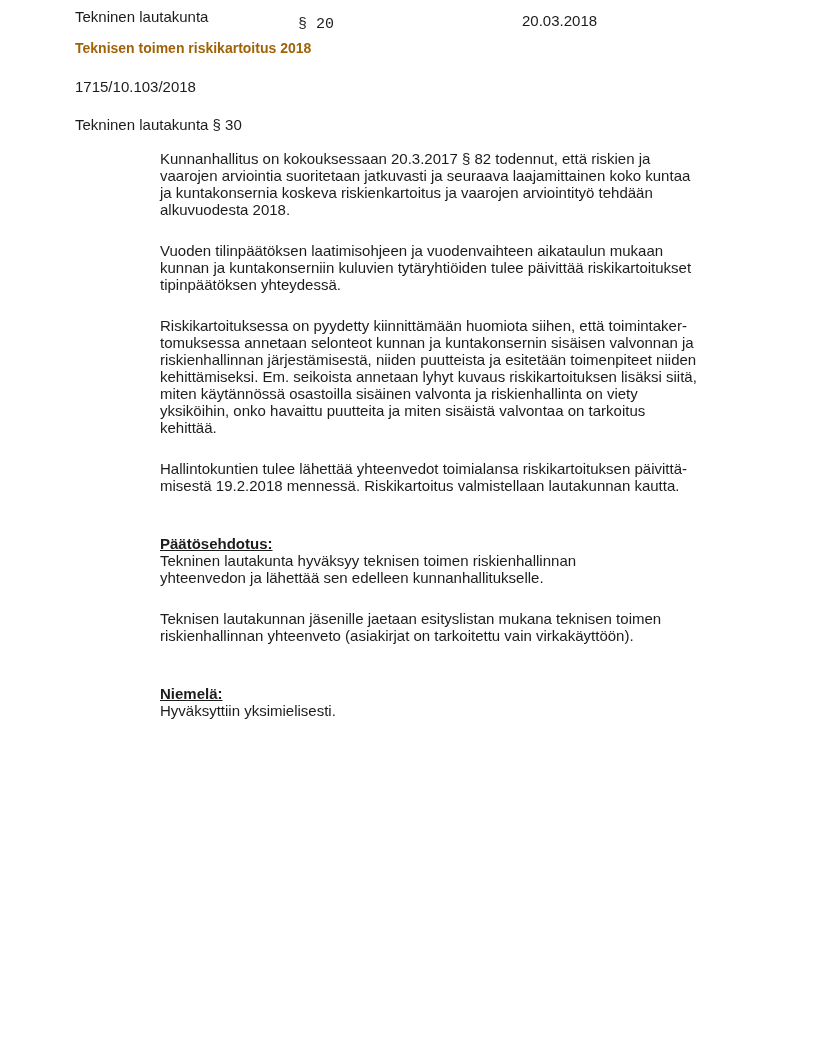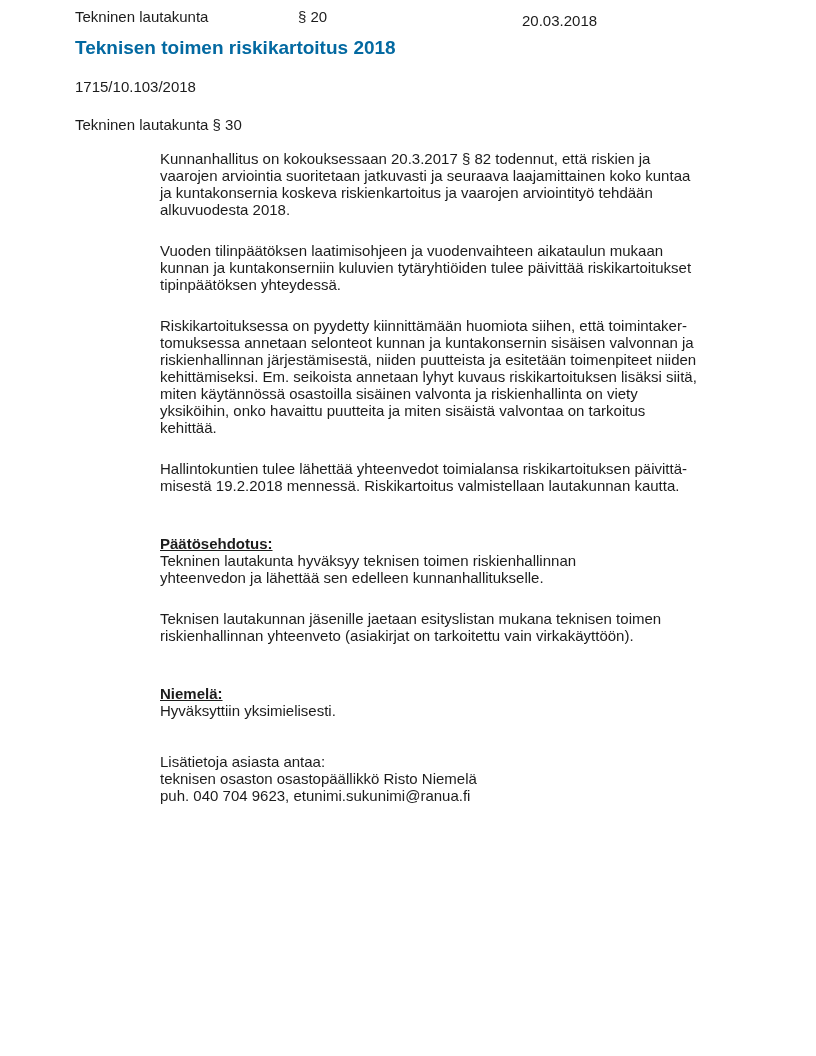--- a/index.html
+++ b/index.html
@@ -21,29 +21,29 @@
     color: #1c1c1c;
     overflow: hidden;
   }
   
   .doc-header {
     position: relative;
     height: 17px;
     width: 700px;
   }
   .doc-header .committee { position: absolute; left: 0; top: 0; white-space: nowrap; }
-  .doc-header .section   { position: absolute; left: 223px; top: 0; white-space: nowrap; }
+  .doc-header .section   { position: absolute; left: 223px; top: 8px; white-space: nowrap; font-family: Liberation Mono, monospace; }
   .doc-header .date      { position: absolute; left: 447px; top: 4px; white-space: nowrap; }
 
   .doc-title {
     margin: 13px 0 0 0;
-    font-size: 19px;
+    font-size: 14px;
     line-height: 20px;
     font-weight: bold;
-    color: #0369a1;
+    color: #a16207;
     white-space: nowrap;
   }
   .case-number {
     margin-top: 20px;
     height: 17px;
     white-space: nowrap;
   }
   .subheading {
     margin-top: 21px;
     height: 17px;
@@ -119,19 +119,16 @@
     </p>
 
     <p class="para">Teknisen lautakunnan jäsenille jaetaan esityslistan mukana teknisen toimen
 riskienhallinnan yhteenveto (asiakirjat on tarkoitettu vain virkakäyttöön).</p>
 
     <p class="para">
       <span class="label decision-label">Niemelä:</span>
       <span>Hyväksyttiin yksimielisesti.</span>
     </p>
 
-    <div class="contact-block">Lisätietoja asiasta antaa:
-teknisen osaston osastopäällikkö Risto Niemelä
-puh. 040 704 9623, etunimi.sukunimi@ranua.fi</div>
 
   </div>
 
 </div>
 
 </body></html>

